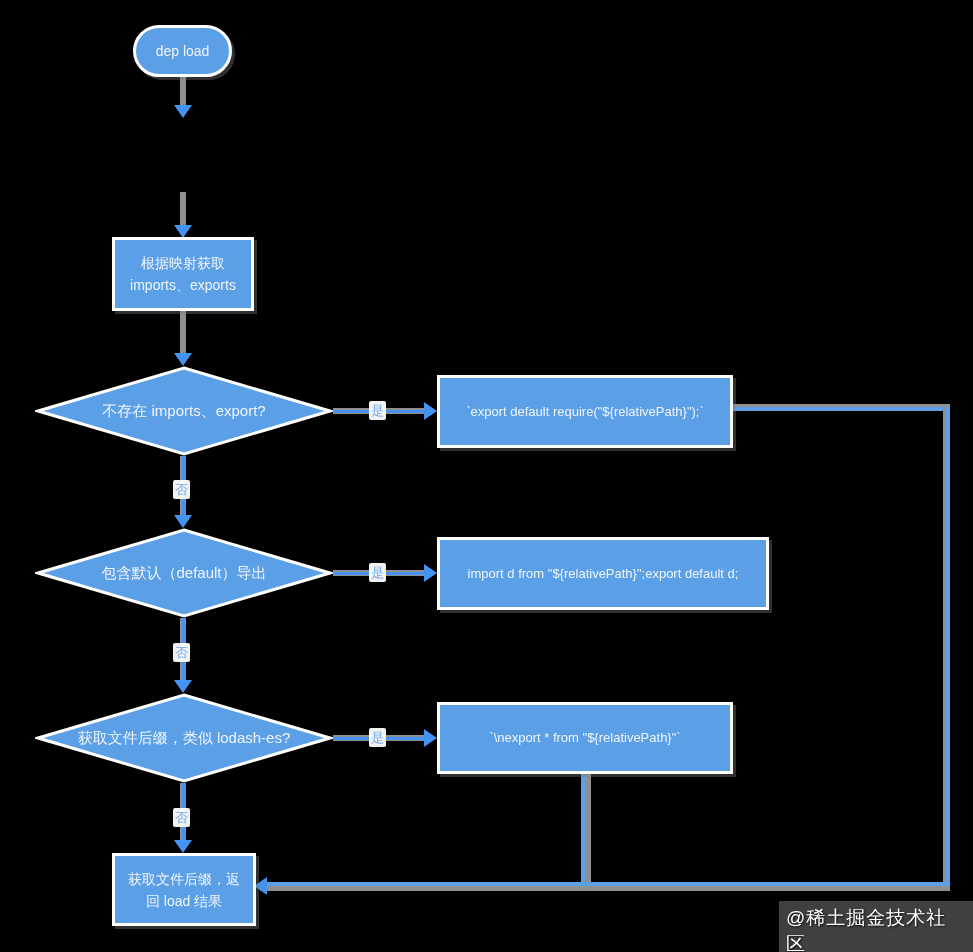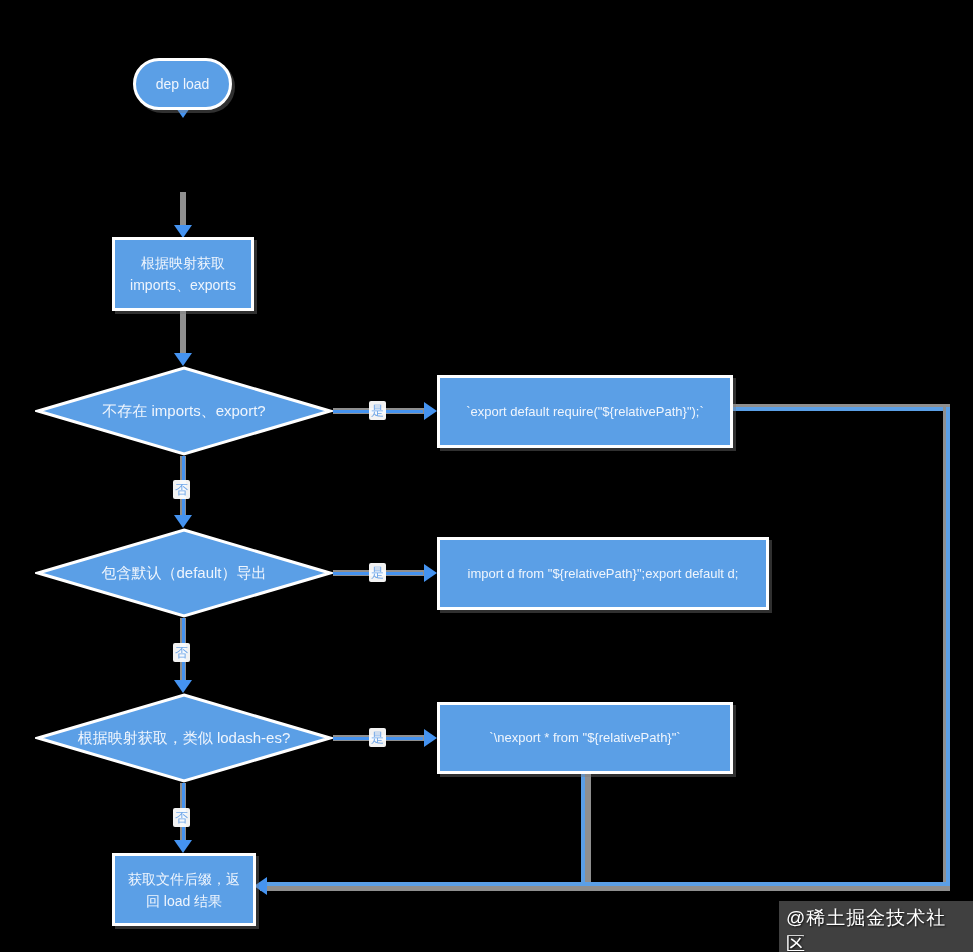--- a/index.html
+++ b/index.html
@@ -7,21 +7,21 @@
     position:relative;width:973px;height:952px;background:#000;overflow:hidden;
     font-family:"Liberation Sans","DejaVu Sans",sans-serif;
   }
   
   .node{
     position:absolute;box-sizing:border-box;
     background:#5B9FE6;border:3px solid #fff;
     color:#EFF5FD;display:flex;align-items:center;justify-content:center;
     text-align:center;box-shadow:3px 3px 0 rgba(125,125,125,.38);
   }
-  .pill{border-radius:26px;font-size:14px;margin-top:33px;}
+  .pill{border-radius:26px;font-size:14px;}
   .rect{font-size:14px;line-height:22px;padding:4px 8px;}
   .code{font-size:13px;line-height:18px;padding:4px 16px;}
   .diamond{position:absolute;}
   .diamond svg{position:absolute;left:0;top:0;}
   .diamond .dtext{
     position:absolute;left:0;top:0;width:100%;height:100%;
     display:flex;align-items:center;justify-content:center;
     color:#EFF5FD;font-size:15px;text-align:center;
   }
   
@@ -128,21 +128,21 @@
     <svg width="298" height="90">
       <polygon points="149,2 295,45 149,88 3,45" fill="#5B9FE6" stroke="#FFFFFF" stroke-width="3"></polygon>
     </svg>
     <div class="dtext">包含默认（default）导出</div>
   </div>
 
   <div class="diamond" style="left:35px;top:693px;width:298px;height:90px;">
     <svg width="298" height="90">
       <polygon points="149,2 295,45 149,88 3,45" fill="#5B9FE6" stroke="#FFFFFF" stroke-width="3"></polygon>
     </svg>
-    <div class="dtext">根据映射获取，类似 lodash-es?</div>
+    <div class="dtext">获取文件后缀，类似 lodash-es?</div>
   </div>
 
   <div class="node code" style="left:437px;top:375px;width:296px;height:73px;">
     <span>`export default require("${relativePath}");`</span>
   </div>
 
   <div class="node code" style="left:437px;top:537px;width:332px;height:73px;">
     <span>import d from "${relativePath}";export default d;</span>
   </div>
 

